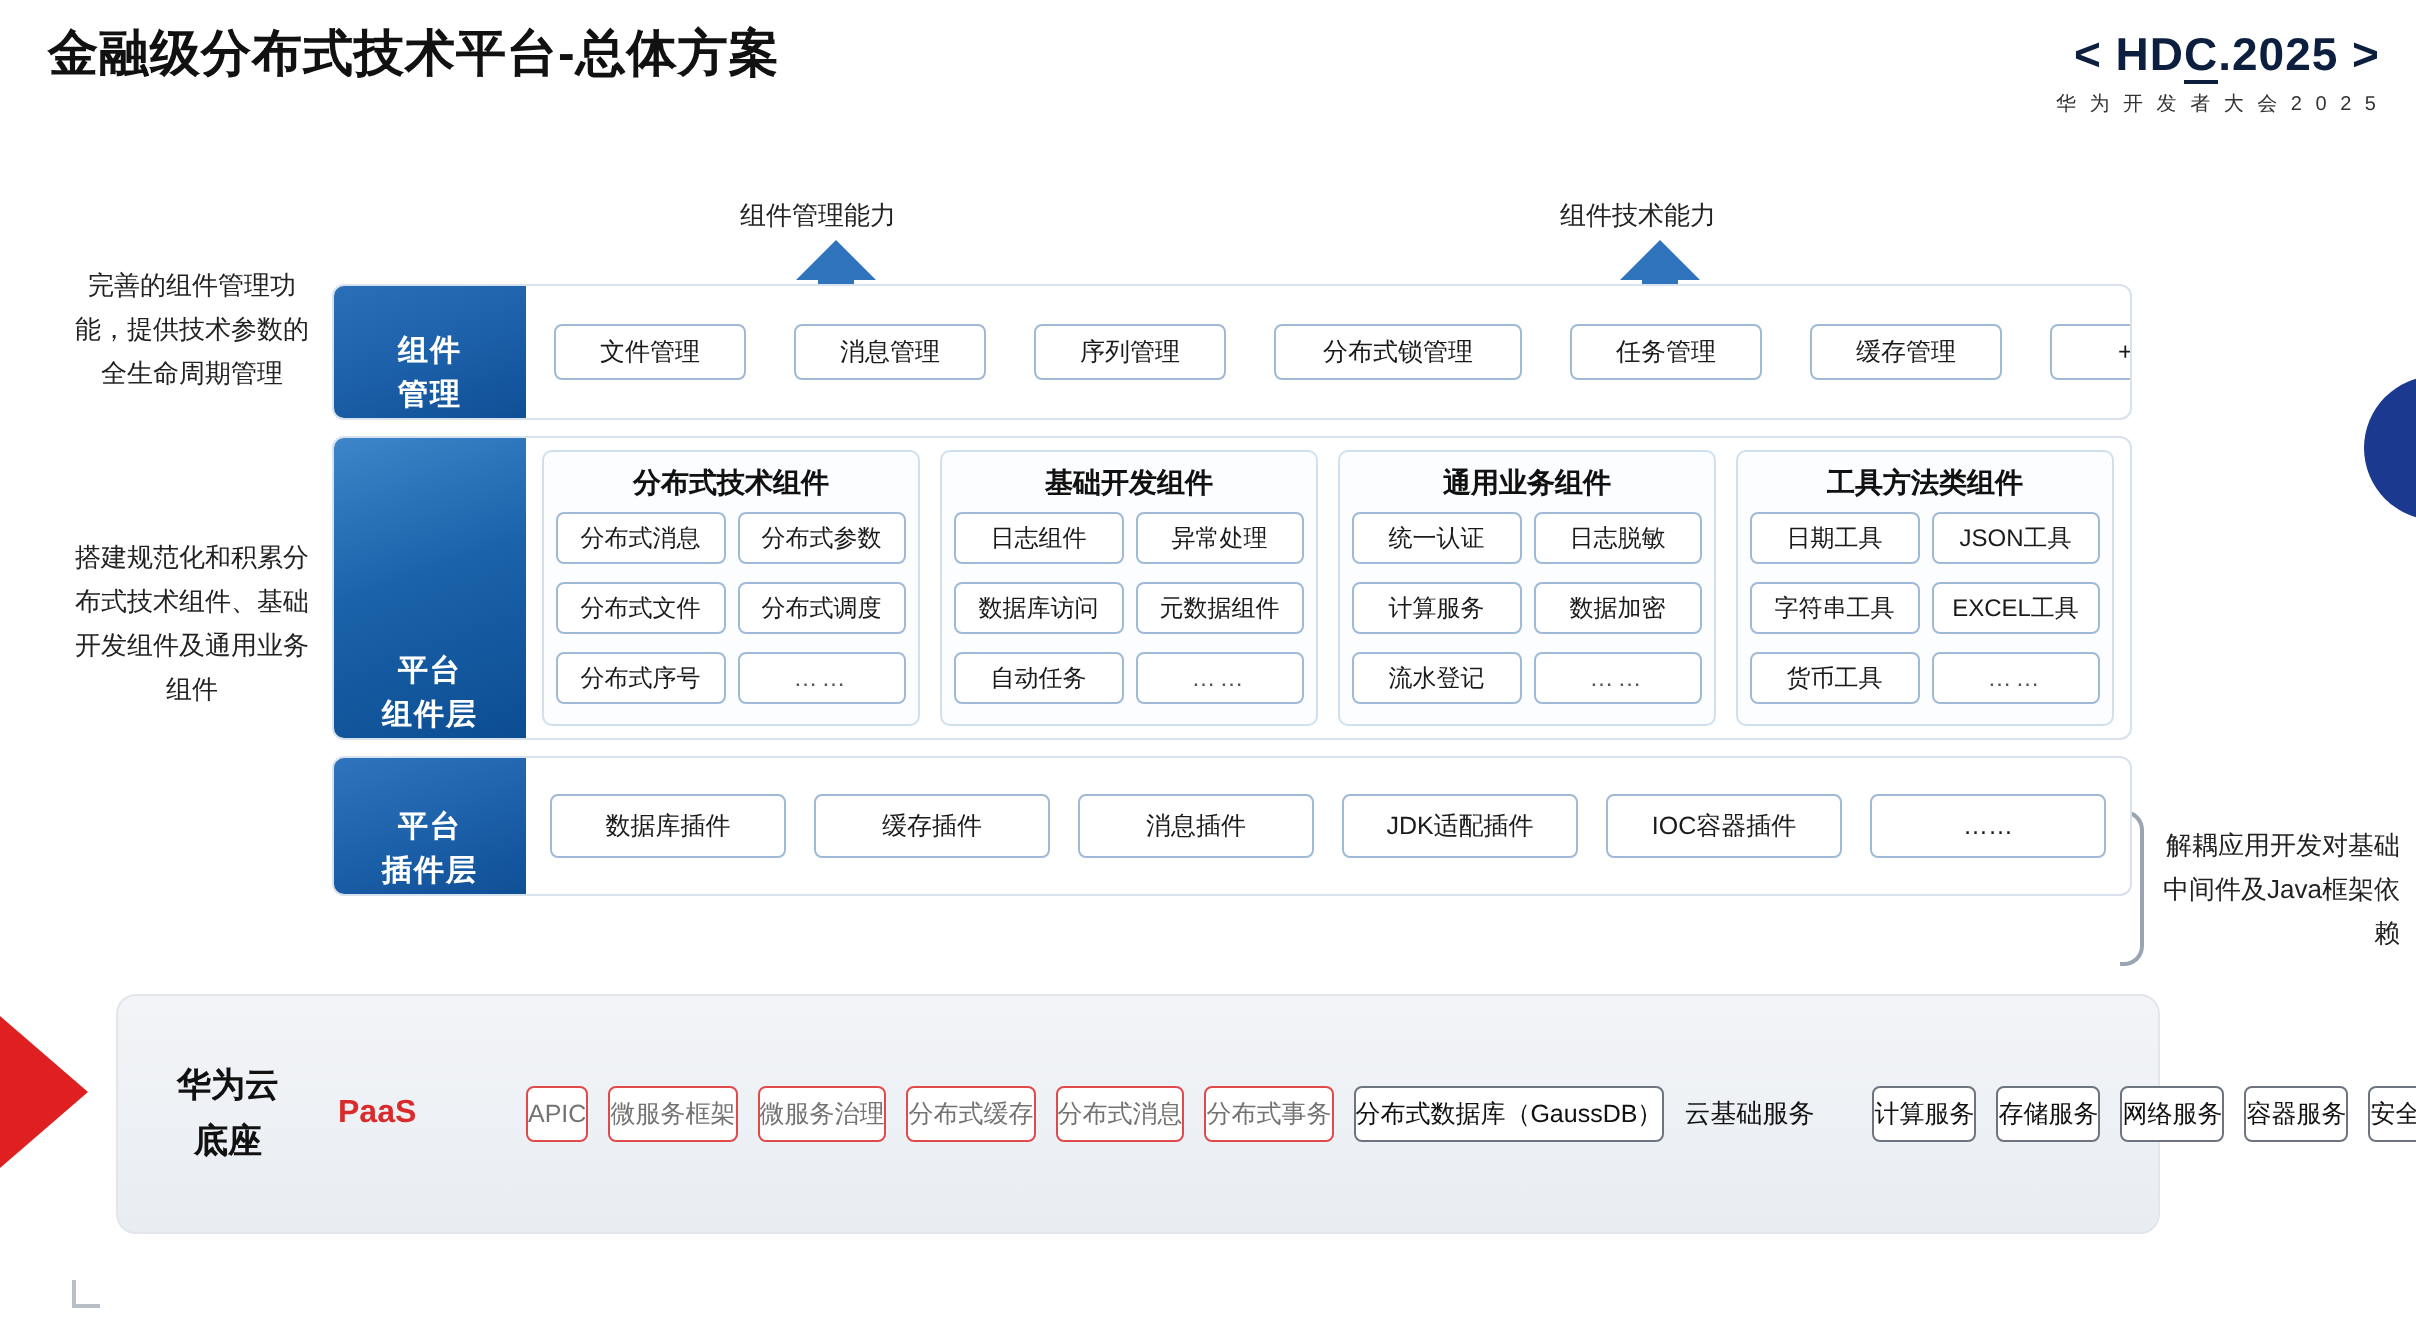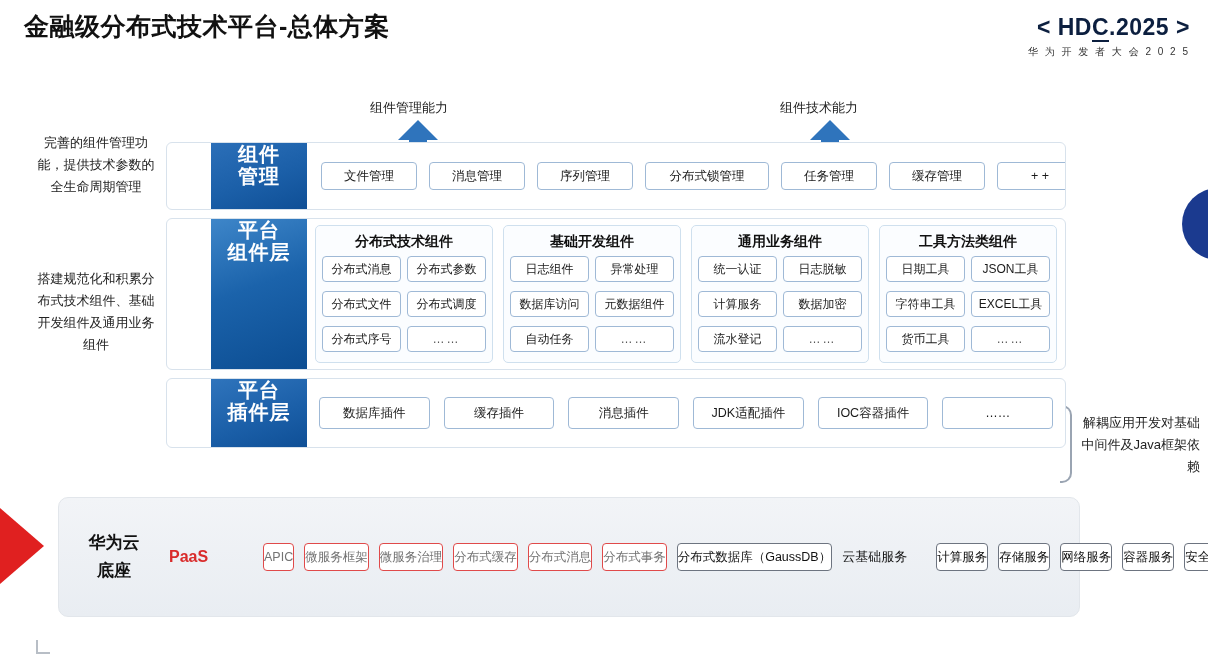--- a/index.html
+++ b/index.html
@@ -105,29 +105,28 @@
   }
   .band-1 { height: 68px; }
   .band-2 { height: 152px; }
   .band-3 { height: 70px; }
 
   .band-label {
     width: 96px;
     flex: 0 0 96px;
     background: linear-gradient(160deg, #2b6fb8 0%, #1b5fa8 55%, #0f4f96 100%);
     color: #fff;
-    font-size: 20px;
+    font-size: 15px;
     font-weight: bold;
     display: flex;
     flex-direction: column;
     align-items: center;
-    justify-content: flex-start;
+    justify-content: flex-end;
     line-height: 22px;
     letter-spacing: 1px;
-    margin-left: 44px;
   }
   .band-2 .band-label { background: linear-gradient(160deg, #3e86c9 0%, #1b63ab 45%, #0c4d92 100%); }
   .band-3 .band-label { background: linear-gradient(160deg, #2f74bc 0%, #1a5ea7 60%, #0f4f96 100%); }
 
   .band-body {
     flex: 1;
     display: flex;
     align-items: center;
     padding: 0 10px;
   }
@@ -140,21 +139,21 @@
     font-size: 12.5px;
     color: #1a1a1a;
     display: flex;
     align-items: center;
     justify-content: center;
     height: 28px;
     white-space: nowrap;
   }
 
   
-  .band-1 .band-body { gap: 12px; justify-content: flex-start; padding-left: 14px; }
+  .band-1 .band-body { gap: 24px; justify-content: flex-start; padding-left: 14px; }
   .band-1 .chip { width: 96px; }
   .band-1 .chip.wide { width: 124px; }
   .band-1 .chip.narrow { width: 86px; }
 
   
   .band-2 .band-body { gap: 10px; padding: 6px 8px; align-items: stretch; }
   .group {
     flex: 1;
     border: 1px solid #cfe0ee;
     border-radius: 5px;

